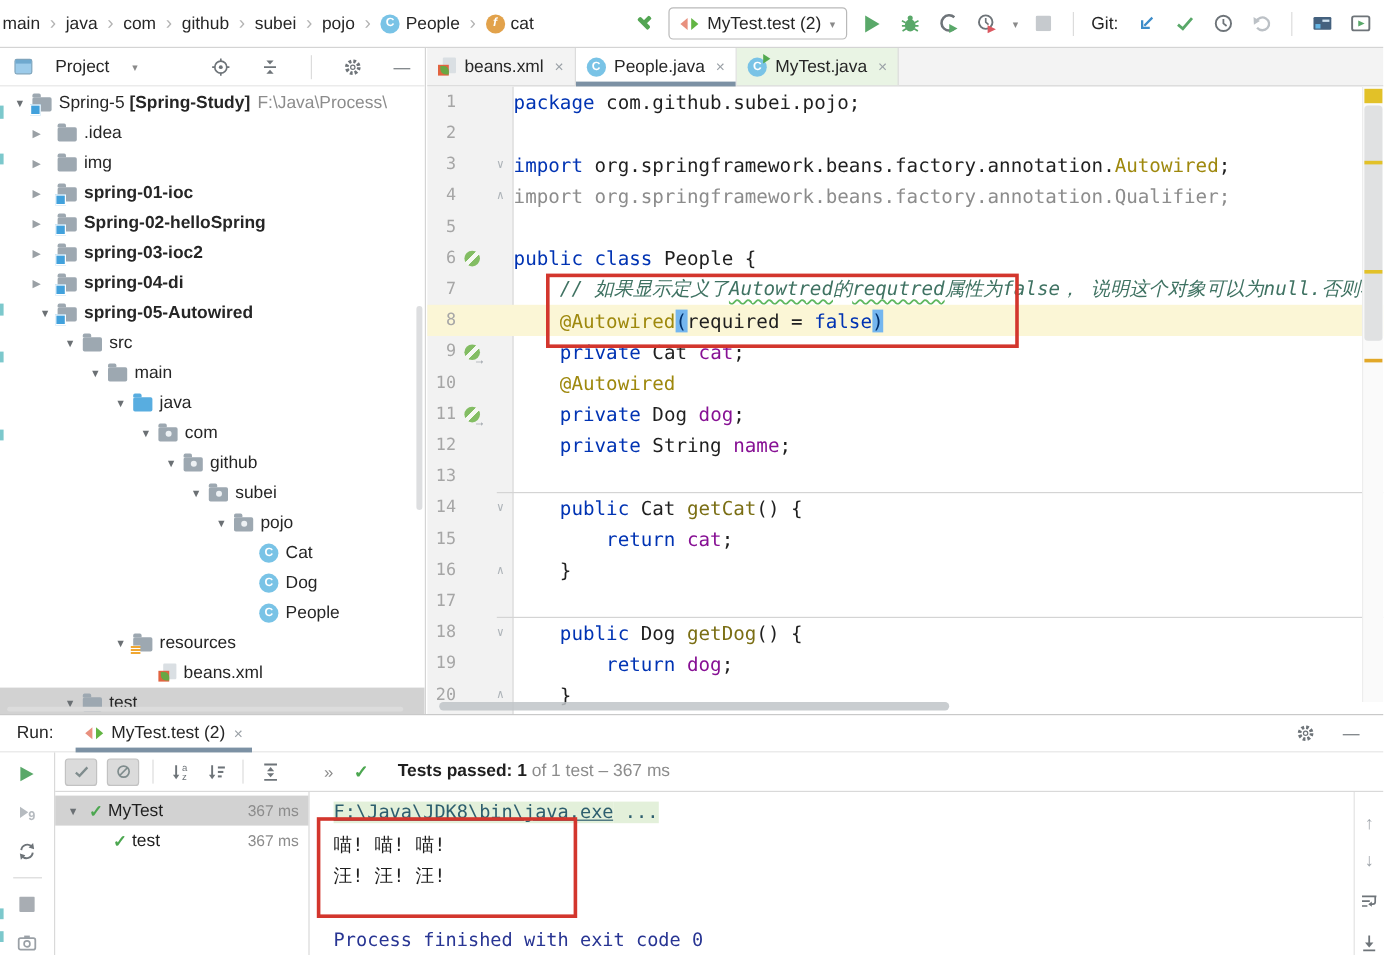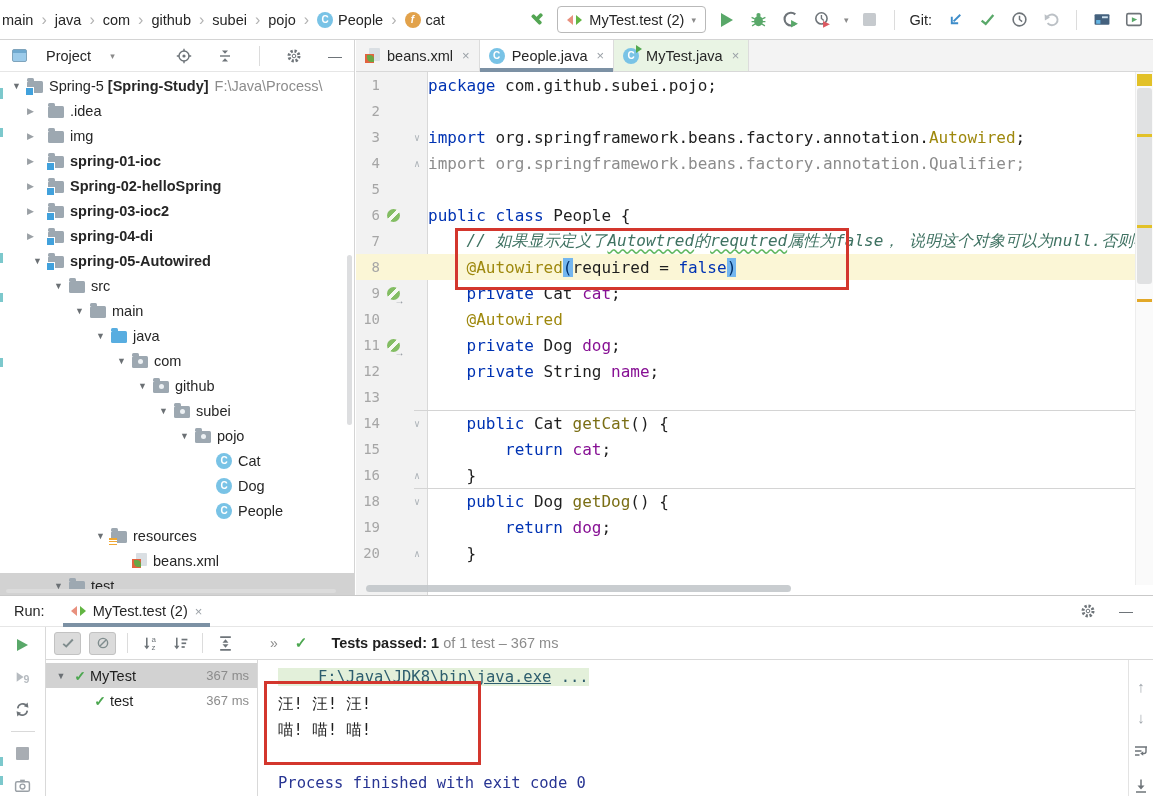--- a/index.html
+++ b/index.html
@@ -144,21 +144,21 @@
   .summary .gray { color:#8C8C8C; }
   .rcontent { flex:1; display:flex; min-height:0; }
   #rtests { width:212px; border-right:1px solid #D9D9D9; padding-top:3px; }
   .rrow { height:25px; display:flex; align-items:center; font-size:14.5px; color:#1F1F1F; }
   .rrow.sel { background:#D2D2D2; }
   .rrow .tar { width:18px; }
   .rrow .ck { color:#4CA750; font-weight:bold; font-size:14px; width:20px; text-align:center; }
   .rrow .time { margin-left:auto; padding-right:8px; color:#8C8C8C; font-size:13px; }
   #rconsole { flex:1; padding:4px 0 0 20px; font-family:"DejaVu Sans Mono",monospace; font-size:15.5px;
               line-height:26.5px; white-space:pre; overflow:hidden; color:#1F1F1F; }
-  .cmd { color:#2E5E6E; text-decoration:underline; background:#E3F0DA;padding-left:40px; }
+  .cmd { color:#2E5E6E; text-decoration:underline; background:#E3F0DA; }
   .cmdsuf { color:#2E5E6E; background:#E3F0DA; }
   .sys { color:#283593; }
   .rright { width:25px; border-left:1px solid #E3E3E3; display:flex; flex-direction:column; align-items:center;
             padding-top:18px; gap:14px; color:#A0A6AC; font-size:15px; }
 
   
   .redbox { position:absolute; border:3px solid #D3362D; z-index:60; }
   .edge-dash { position:absolute; left:0; width:3px; background:#7CC8CC; z-index:5; }
   svg { display:block; }
 </style>
@@ -548,20 +548,26 @@
             <span class="lnum">15</span>
             <span class="gic"></span>
             <span class="fold"></span>
             <span class="ctext"><span class="pl">        </span><span class="kw">return</span><span class="pl"> </span><span class="fld">cat</span><span class="pl">;</span></span>
           </div>
           <div class="cl">
             <span class="lnum">16</span>
             <span class="gic"></span>
             <span class="fold">∧</span>
             <span class="ctext"><span class="pl">    }</span></span>
+          </div>
+          <div class="cl">
+            <span class="lnum">17</span>
+            <span class="gic"></span>
+            <span class="fold"></span>
+            <span class="ctext"></span>
           </div>
           <div class="cl sep">
             <span class="lnum">18</span>
             <span class="gic"></span>
             <span class="fold">∨</span>
             <span class="ctext"><span class="pl">    </span><span class="kw">public</span><span class="pl"> Dog </span><span class="mth">getDog</span><span class="pl">() {</span></span>
           </div>
           <div class="cl">
             <span class="lnum">19</span>
             <span class="gic"></span>
@@ -689,21 +695,21 @@
                 <span>MyTest</span>
                 <span class="time">367 ms</span>
               </div>
               <div class="rrow" style="padding-left: 26px;">
                 <span class="tar"></span>
                 <span class="ck">✓</span>
                 <span>test</span>
                 <span class="time">367 ms</span>
               </div>
             </div>
-          <div id="rconsole"><div class="conline"><span class="cmd">F:\Java\JDK8\bin\java.exe</span><span class="cmdsuf"> ...</span></div><div class="conline">汪! 汪! 汪!</div><div class="conline">喵! 喵! 喵!</div><div class="conline"> </div><div class="conline"><span class="sys">Process finished with exit code 0</span></div></div>
+          <div id="rconsole"><div class="conline"><span class="cmd">F:\Java\JDK8\bin\java.exe</span><span class="cmdsuf"> ...</span></div><div class="conline">喵! 喵! 喵!</div><div class="conline">汪! 汪! 汪!</div><div class="conline"> </div><div class="conline"><span class="sys">Process finished with exit code 0</span></div></div>
           <div class="rright">
             <span>↑</span>
             <span>↓</span>
             <span class="tbtn">
               <svg width="16" height="16" viewBox="0 0 16 16">
                   <path d="M2 4h12M2 8h6.5M2 12h4.5" stroke="#6E7479" stroke-width="1.4"></path>
                   <path d="M13 4v4.5a2 2 0 0 1-2 2H9.5" stroke="#6E7479" stroke-width="1.4" fill="none"></path>
                   <polygon points="10.2,8.3 10.2,12.7 7.2,10.5" fill="#6E7479"></polygon>
                 </svg>
             </span>

